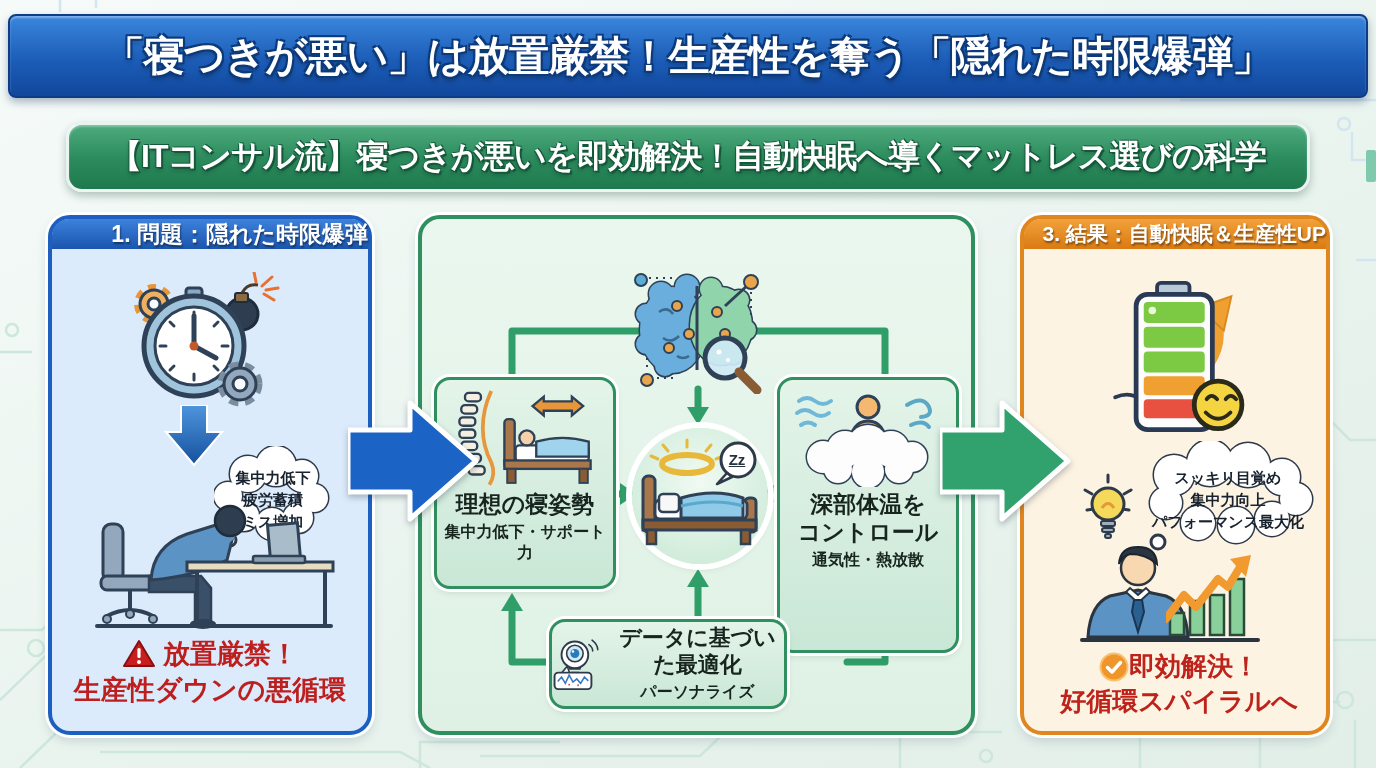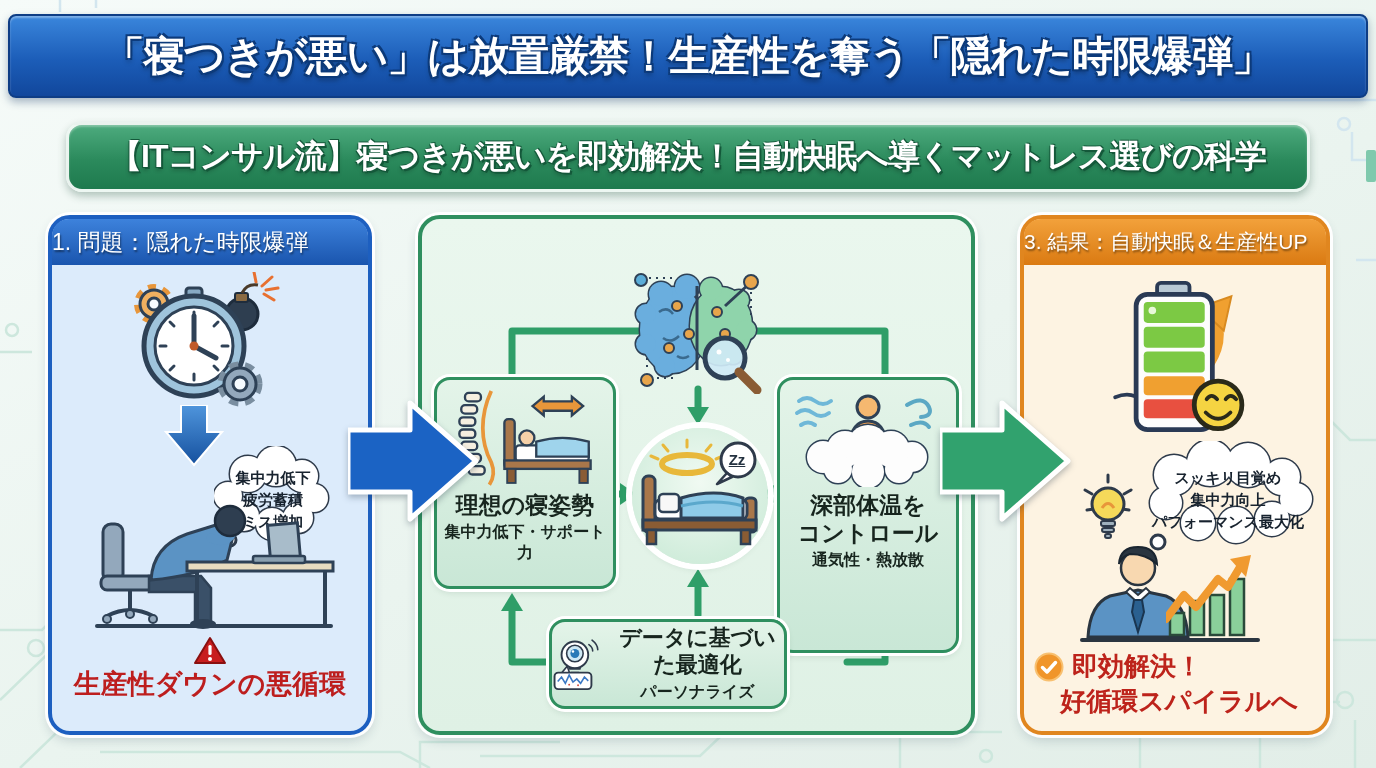--- a/index.html
+++ b/index.html
@@ -21,49 +21,49 @@
     background:linear-gradient(180deg,#4dab7e 0%,#2b8a5c 55%,#1e7a4e 100%);
     border:3px solid rgba(255,255,255,.9);box-sizing:border-box;
     box-shadow:0 4px 8px rgba(20,70,50,.3), inset 0 2px 2px rgba(255,255,255,.3);
     display:flex;align-items:center;justify-content:center;}
   .sub-header .t{color:#fff;font-size:32px;font-weight:bold;letter-spacing:-1px;white-space:nowrap;
     text-shadow:2px 2px 0 #14583a,-1px 1px 0 #14583a,1px -1px 0 #14583a,0 3px 4px rgba(0,0,0,.3);}
 
   
   .panel{box-sizing:border-box;border-radius:22px;
     box-shadow:0 0 0 3px rgba(255,255,255,.95),0 5px 12px rgba(30,60,80,.2);}
-  .panel-head{position:absolute;left:0;top:0;right:0;height:46px;border-radius:17px 17px 0 0;
-    display:flex;align-items:center;justify-content:flex-start;color:#fff;font-weight:normal;
+  .panel-head{position:absolute;left:0;top:0;right:0;height:30px;border-radius:17px 17px 0 0;
+    display:flex;align-items:center;justify-content:flex-end;color:#fff;font-weight:bold;
     text-shadow:1px 2px 2px rgba(0,0,0,.45);white-space:nowrap;}
   .p1{left:48px;top:215px;width:324px;height:520px;background:#dcebfb;border:4px solid #1d5fc0;}
   .p1 .panel-head{background:linear-gradient(180deg,#3d82dc,#1a55ae);font-size:23px;}
   .p2{left:418px;top:215px;width:557px;height:520px;
       background:linear-gradient(180deg,#eaf7ee,#dff1e5);border:4px solid #2f8f5f;}
   .p2 .panel-head{background:linear-gradient(180deg,#43a376,#1f7e52);font-size:22px;}
   .p3{left:1020px;top:215px;width:310px;height:520px;background:#fdf3e2;border:4px solid #e0861f;}
   .p3 .panel-head{background:linear-gradient(180deg,#f2a13b,#da7a12);font-size:21px;}
 
   
   .gbox{position:absolute;box-sizing:border-box;border-radius:16px;border:3px solid #2f8f5f;
     background:linear-gradient(180deg,#e4f4e9,#c9e7d6);
     box-shadow:0 0 0 3px #fff,0 3px 7px rgba(20,60,40,.15);text-align:center;}
-  .gbox .ttl{font-size:23px;font-weight:bold;color:#17251e;line-height:1.22;}
+  .gbox .ttl{font-size:23px;font-weight:bold;color:#17251e;line-height:1.22;font-family:Liberation Serif, serif;}
   .gbox .sub{font-size:16px;font-weight:bold;color:#17251e;margin-top:3px;}
   .center-circle{position:absolute;left:210px;top:209px;width:136px;height:136px;border-radius:50%;
     background:radial-gradient(circle at 50% 40%,#f0faf2 0%,#d7efe0 60%,#c6e8d3 100%);
     box-shadow:0 0 0 6px #fff,0 3px 8px rgba(20,60,40,.2);}
   .zzz{position:absolute;left:92px;top:23px;width:26px;text-align:center;
        font-size:15px;font-weight:bold;color:#243240;text-decoration:underline;}
 
   
   .bubble-text{position:absolute;text-align:center;font-weight:bold;color:#17222e;}
   .warn{position:absolute;text-align:center;font-weight:bold;color:#bd1e1e;line-height:1.35;}
   .warn .row{display:flex;align-items:center;justify-content:center;gap:7px;}
   .outcome{position:absolute;text-align:center;font-weight:bold;color:#bd231b;line-height:1.35;}
-  .outcome .row{display:flex;align-items:center;justify-content:flex-start;gap:8px;}
+  .outcome .row{display:flex;align-items:center;justify-content:center;}
 
   .ic{display:block;}
   .flow-arrow{filter:drop-shadow(0 3px 3px rgba(20,40,60,.3));}
   .ground-line{height:0;border-top:4px solid #2a3540;border-radius:2px;}
 </style>
 </head>
 <body>
 
 <div class="stage">
 
@@ -218,20 +218,21 @@
       </g>
     </svg>
 
     <div class="abs warn" style="left:12px;top:417px;width:292px;font-size:27px;">
       <div class="row">
         <svg class="ic" width="34" height="30" viewBox="0 0 34 30">
           <path d="M17,2 L32,27 H2 Z" fill="#c81e1e" stroke="#8a1010" stroke-width="2" stroke-linejoin="round"></path>
           <rect x="15.4" y="9" width="3.2" height="10" rx="1.5" fill="#fff"></rect>
           <circle cx="17" cy="23" r="2" fill="#fff"></circle>
         </svg>
+        <span>放置厳禁！</span>
       </div>
       <div>生産性ダウンの悪循環</div>
     </div>
   </div>
 
   <svg class="abs ic flow-arrow" style="left:348px;top:396px;z-index:5" width="132" height="130" viewBox="0 0 132 130">
     <path d="M0,34 H62 V7 L128,65 L62,123 V96 H0 Z" fill="#1b63c4" stroke="#ffffff" stroke-width="5" stroke-linejoin="round"></path>
   </svg>
 
   <div class="abs panel p2">

